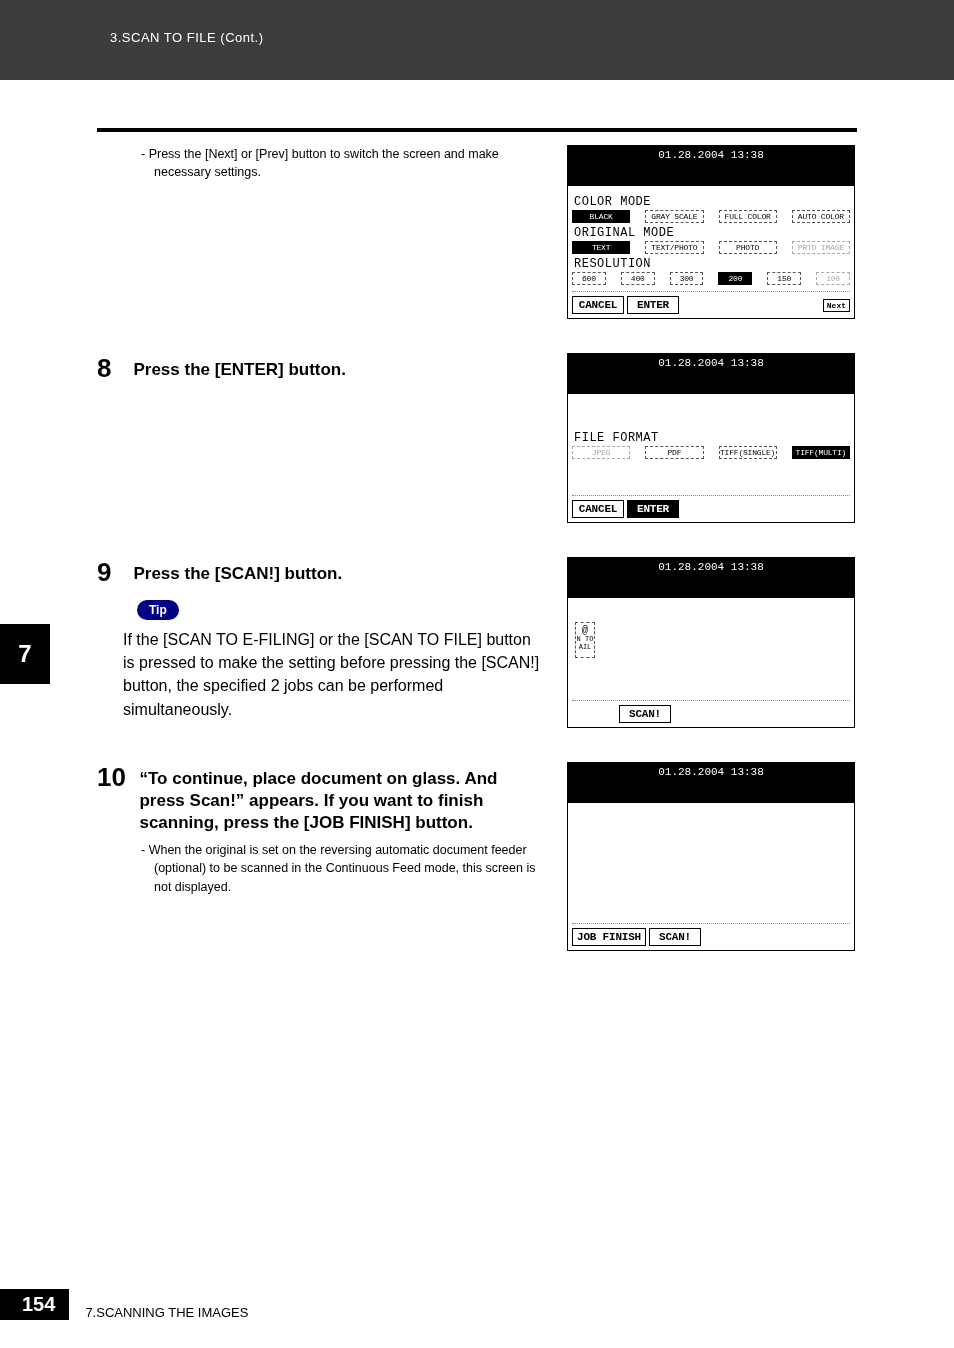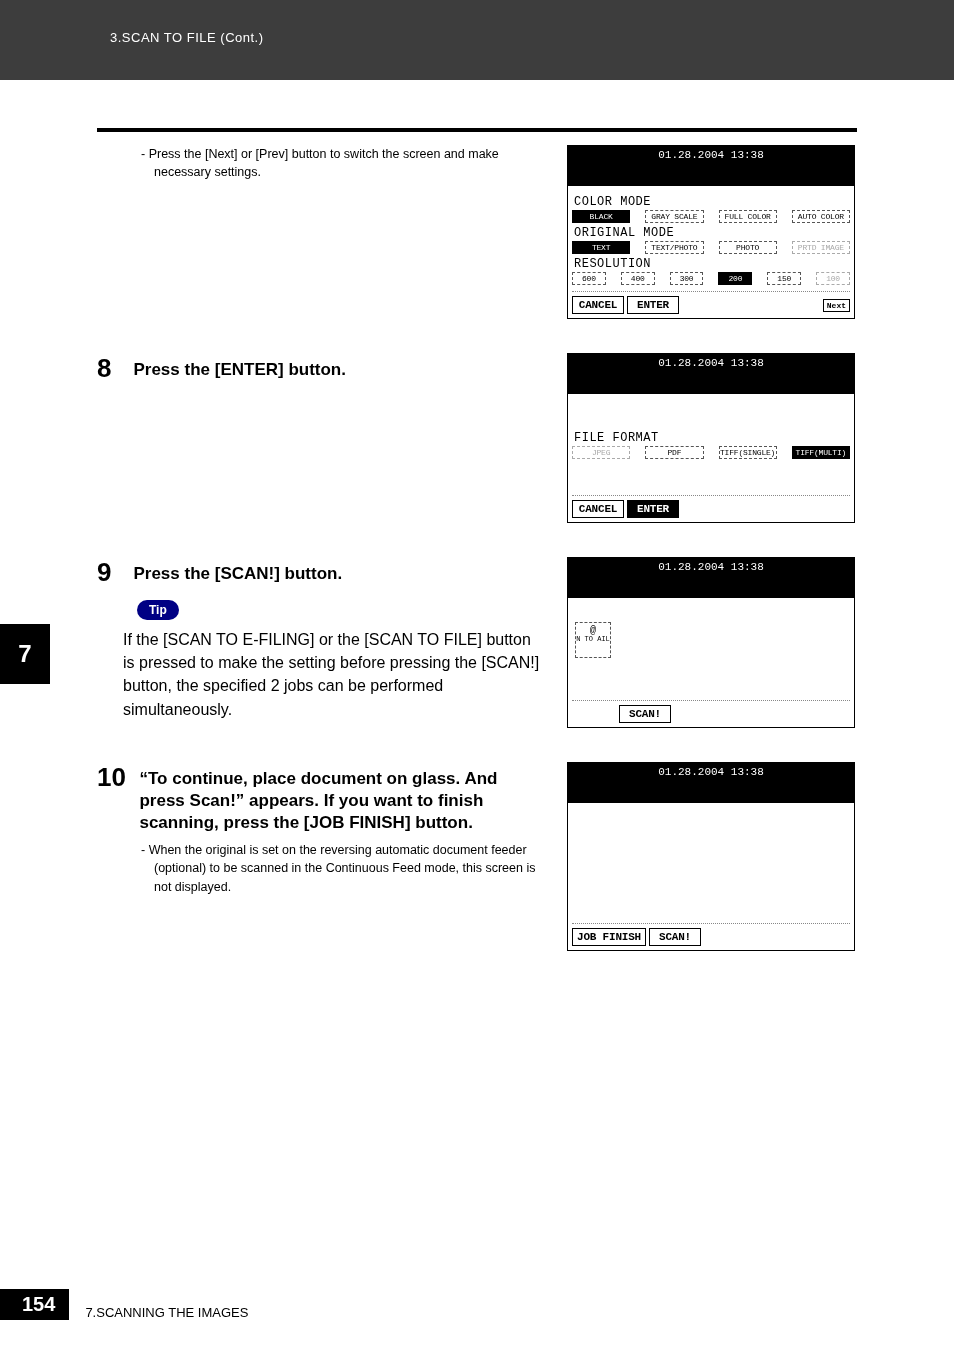--- a/index.html
+++ b/index.html
@@ -164,21 +164,21 @@
     padding-top: 4px;
     margin-top: 6px;
     display: flex;
     gap: 3px;
     align-items: center;
   }
   .bottom-row .spacer { flex: 1; }
 
   .screen3-icon {
     border: 1px dashed #555;
-    width: 36px;
+    width: 20px;
     height: 36px;
     margin: 18px 0 0 3px;
     font-size: 7px;
     text-align: center;
     line-height: 1.1;
     padding-top: 2px;
   }
   .screen3-icon::before { content: "@"; display:block; font-size:10px;}
   .screen3-body-space { height: 72px; }
   .screen4-body-space { height: 108px; }

